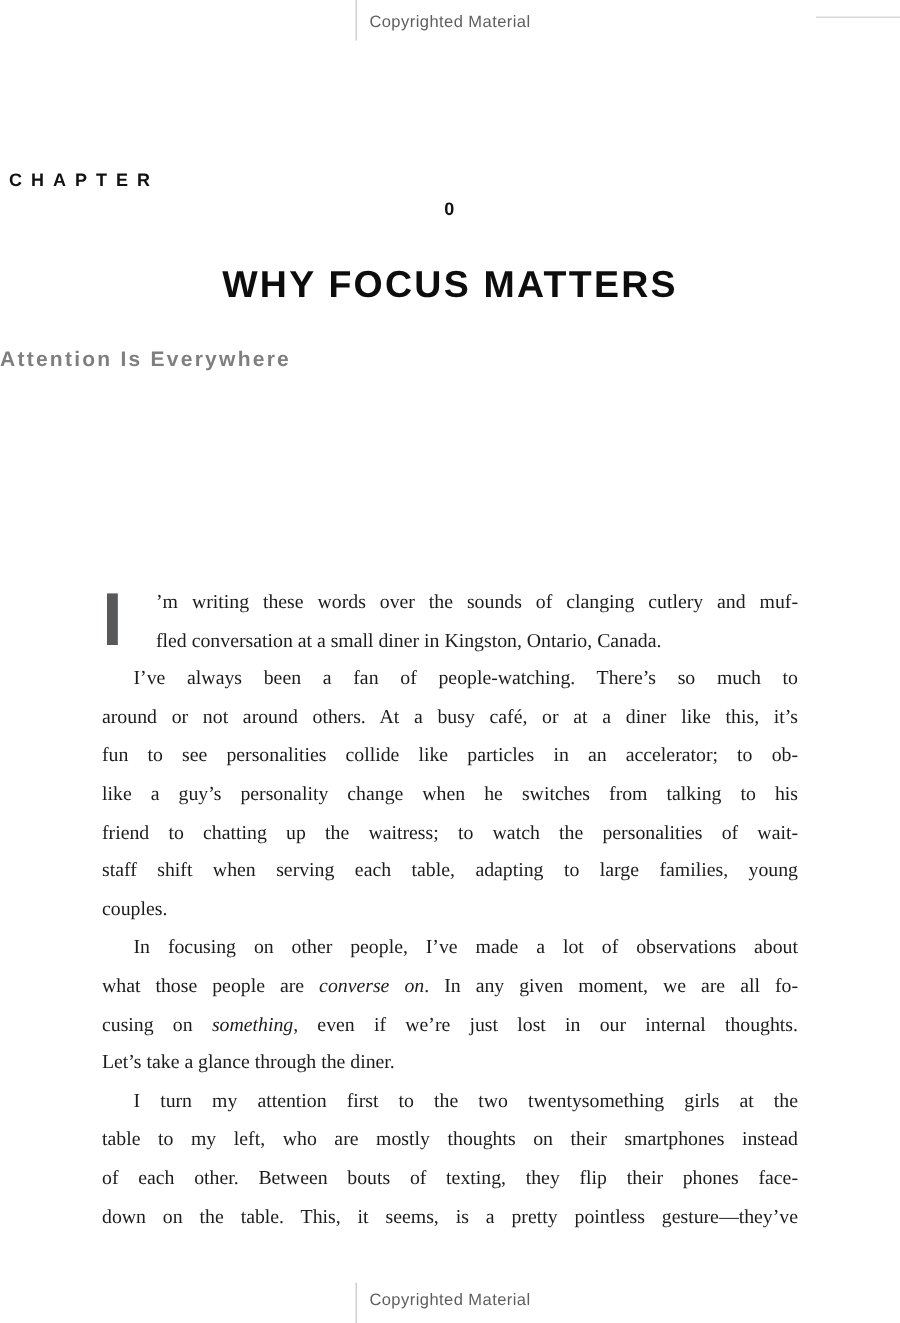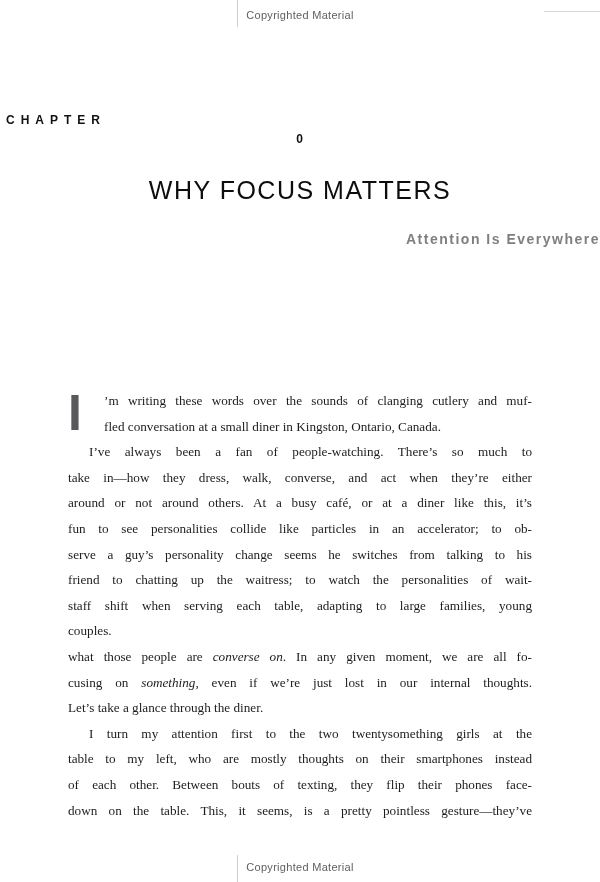--- a/index.html
+++ b/index.html
@@ -59,29 +59,29 @@
     font-size: 12px;
     letter-spacing: 1px;
     color: #111111;
   }
   .chapter-title {
     position: absolute;
     top: 176px; left: 0; right: 0;
     margin: 0;
     text-align: center;
     font-family: "Liberation Sans", sans-serif;
-    font-weight: normal;
+    font-weight: bold;
     font-size: 25px;
     letter-spacing: 1.5px;
     color: #0d0d0d;
   }
   .chapter-subtitle {
     position: absolute;
     top: 231px; left: 0; right: 0;
-    text-align: right;
+    text-align: left;
     font-family: "Liberation Sans", sans-serif;
     font-weight: bold;
     font-size: 14px;
     letter-spacing: 1.5px;
     color: #7f7f7f;
   }
 
   .body-text {
     position: absolute;
     top: 388px;
@@ -135,29 +135,29 @@
   <div class="chapter-subtitle">Attention Is Everywhere</div>
 
   <div class="body-text" id="body-text">
       <div class="para has-dropcap">
         <span class="dropcap">I</span>
         <div class="line"><span>’m writing these words over the sounds of clanging cutlery and muf-</span></div>
         <div class="line lastline"><span>fled conversation at a small diner in Kingston, Ontario, Canada.</span></div>
       </div>
       <div class="para">
         <div class="line indent"><span>I’ve always been a fan of people-watching. There’s so much to</span></div>
-        <div class="line"><span>take in—how they dress, walk, converse, and act when they’re either</span></div>
         <div class="line"><span>around or not around others. At a busy café, or at a diner like this, it’s</span></div>
         <div class="line"><span>fun to see personalities collide like particles in an accelerator; to ob-</span></div>
-        <div class="line"><span>serve a guy’s personality change seems he switches from talking to his</span></div>
+        <div class="line"><span>like a guy’s personality change when he switches from talking to his</span></div>
         <div class="line"><span>friend to chatting up the waitress; to watch the personalities of wait-</span></div>
         <div class="line"><span>staff shift when serving each table, adapting to large families, young</span></div>
         <div class="line lastline"><span>couples.</span></div>
       </div>
       <div class="para">
+        <div class="line indent"><span>In focusing on other people, I’ve made a lot of observations about</span></div>
         <div class="line"><span>what those people are </span><i>converse on</i><span>. In any given moment, we are all fo-</span></div>
         <div class="line"><span>cusing on </span><i>something</i><span>, even if we’re just lost in our internal thoughts.</span></div>
         <div class="line lastline"><span>Let’s take a glance through the diner.</span></div>
       </div>
       <div class="para">
         <div class="line indent"><span>I turn my attention first to the two twentysomething girls at the</span></div>
         <div class="line"><span>table to my left, who are mostly thoughts on their smartphones instead</span></div>
         <div class="line"><span>of each other. Between bouts of texting, they flip their phones face-</span></div>
         <div class="line"><span>down on the table. This, it seems, is a pretty pointless gesture—they’ve</span></div>
       </div>

